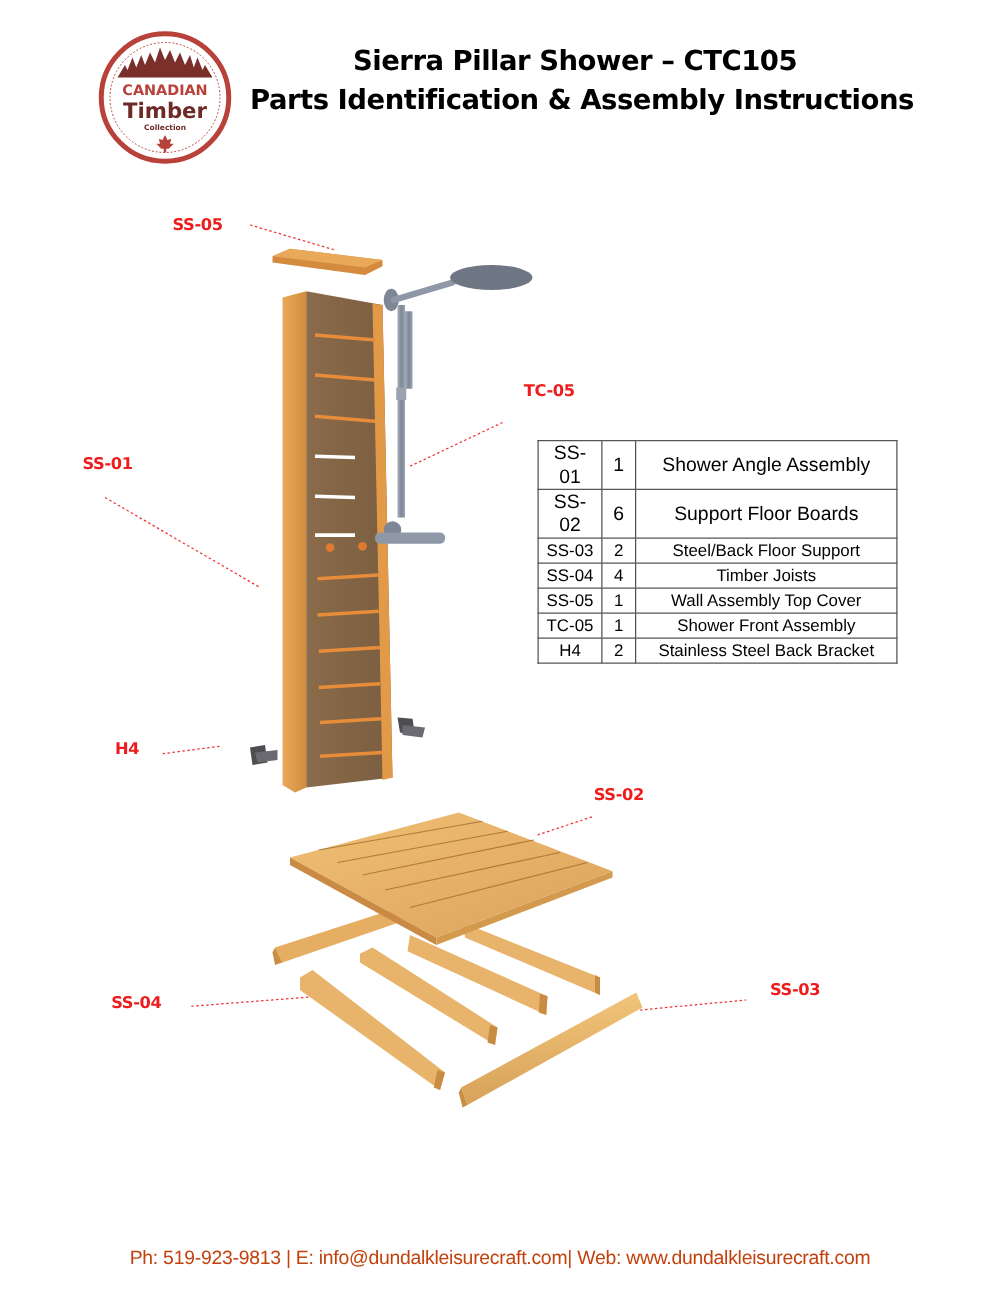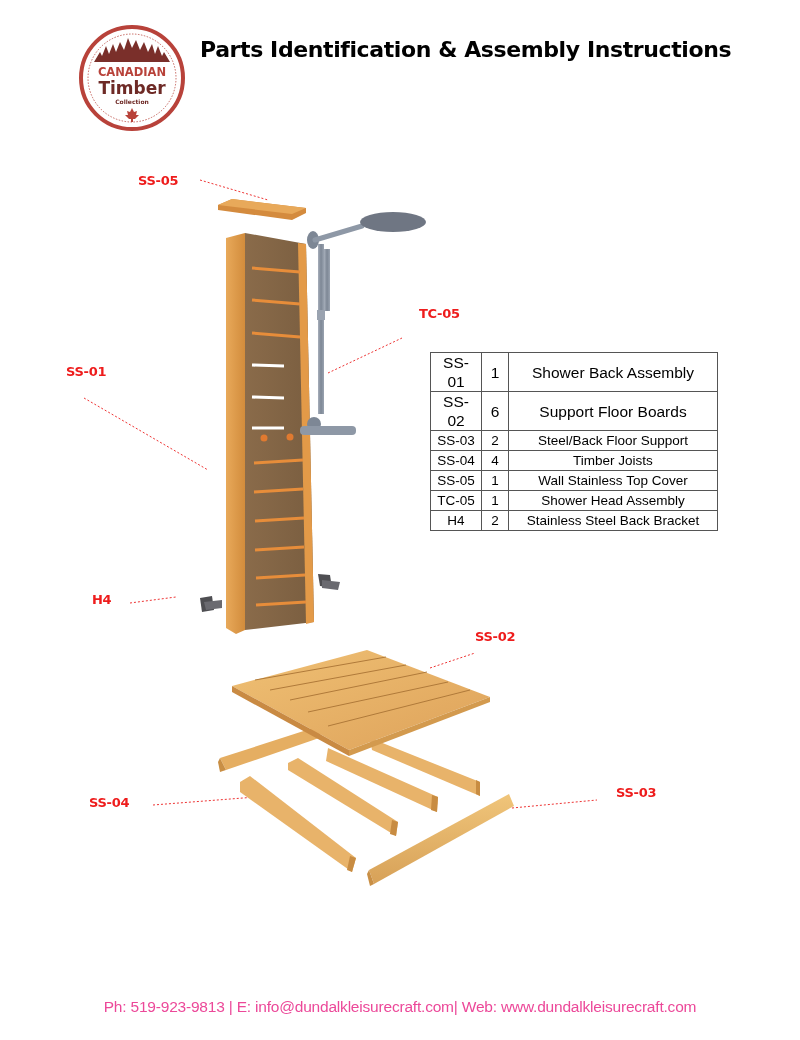--- a/index.html
+++ b/index.html
@@ -14,38 +14,39 @@
 
   .diagram { position: absolute; left: 0; top: 0; width: 800px; height: 1040px; pointer-events: none; }
 
   .parts-table { position: absolute; left: 430px; top: 352px; border-collapse: collapse; font-family: "Liberation Sans", sans-serif; color: #000; }
   .parts-table td { border: 1px solid #555; padding: 0 4px; height: 19px; line-height: 19px; font-size: 13.5px; }
   .parts-table td.code { width: 42px; text-align: center; }
   .parts-table td.qty { width: 18px; text-align: center; }
   .parts-table td.desc { width: 200px; text-align: center; }
   .parts-table tr.big td { font-size: 15.5px; }
 
-  .footer { position: absolute; left: 0; top: 998px; width: 800px; text-align: center; font-size: 15.5px; font-family: "Liberation Sans", sans-serif; color: #ec4899; white-space: nowrap; letter-spacing: -0.2px; }
+  .footer { position: absolute; left: 0; top: 998px; width: 800px; text-align: center; font-size: 15.5px; font-family: "Liberation Sans", sans-serif; color: #c2410c; white-space: nowrap; letter-spacing: -0.2px; }
 </style>
 </head>
 <body>
 
 <svg class="logo" viewBox="0 0 108 108">
   <circle cx="54" cy="54" r="51" fill="#fff" stroke="#b8423a" stroke-width="4"></circle>
   <circle cx="54" cy="54" r="44" fill="none" stroke="#b8423a" stroke-width="0.8" stroke-dasharray="1.5 1.5"></circle>
   <g fill="#7a2f2a">
     <path d="M16 38 L22 28 L24 32 L28 22 L31 30 L35 20 L38 28 L42 18 L46 26 L50 14 L54 24 L58 16 L62 26 L66 18 L70 28 L74 20 L77 30 L80 22 L84 32 L86 28 L92 38 Z"></path>
   </g>
   <text x="54" y="52" text-anchor="middle" font-family="DejaVu Sans, sans-serif" font-weight="bold" font-size="11.5" fill="#b8423a">CANADIAN</text>
   <text x="54" y="70" text-anchor="middle" font-family="DejaVu Sans, sans-serif" font-weight="bold" font-size="17" fill="#6e2a26">Timber</text>
   <text x="54" y="80" text-anchor="middle" font-family="DejaVu Sans, sans-serif" font-weight="bold" font-size="6" fill="#6e2a26">Collection</text>
   <path d="M54 84 L56 88 L59 87 L58 91 L61 91 L57 95 L55 95 L55 98 L53 98 L53 95 L51 95 L47 91 L50 91 L49 87 L52 88 Z" fill="#b8423a"></path>
 </svg>
 
 <div class="title">
+  <div>Sierra Pillar Shower – CTC105</div>
   <div>Parts Identification &amp; Assembly Instructions</div>
 </div>
 
 <svg class="diagram" viewBox="0 0 800 1040">
   <defs>
     <linearGradient id="woodFace" x1="0" x2="1" y1="0" y2="0">
       <stop offset="0" stop-color="#e8a95a"></stop>
       <stop offset="1" stop-color="#d28c3c"></stop>
     </linearGradient>
     <linearGradient id="panelFace" x1="0" x2="1" y1="0" y2="0">
@@ -172,46 +173,46 @@
 <div class="callout" style="left:92px; top:592px;">H4</div>
 <div class="callout" style="left:475px; top:629px;">SS-02</div>
 <div class="callout" style="left:89px; top:795px;">SS-04</div>
 <div class="callout" style="left:616px; top:785px;">SS-03</div>
 
 <table class="parts-table">
   <tbody>
     <tr class="big">
       <td class="code">SS-01</td>
       <td class="qty">1</td>
-      <td class="desc">Shower Back Assembly</td>
+      <td class="desc">Shower Angle Assembly</td>
     </tr>
     <tr class="big">
       <td class="code">SS-02</td>
       <td class="qty">6</td>
       <td class="desc">Support Floor Boards</td>
     </tr>
     <tr>
       <td class="code">SS-03</td>
       <td class="qty">2</td>
       <td class="desc">Steel/Back Floor Support</td>
     </tr>
     <tr>
       <td class="code">SS-04</td>
       <td class="qty">4</td>
       <td class="desc">Timber Joists</td>
     </tr>
     <tr>
       <td class="code">SS-05</td>
       <td class="qty">1</td>
-      <td class="desc">Wall Stainless Top Cover</td>
+      <td class="desc">Wall Assembly Top Cover</td>
     </tr>
     <tr>
       <td class="code">TC-05</td>
       <td class="qty">1</td>
-      <td class="desc">Shower Head Assembly</td>
+      <td class="desc">Shower Front Assembly</td>
     </tr>
     <tr>
       <td class="code">H4</td>
       <td class="qty">2</td>
       <td class="desc">Stainless Steel Back Bracket</td>
     </tr>
   </tbody>
 </table>
 
 <div class="footer">Ph: 519-923-9813 | E: info@dundalkleisurecraft.com| Web: www.dundalkleisurecraft.com</div>

